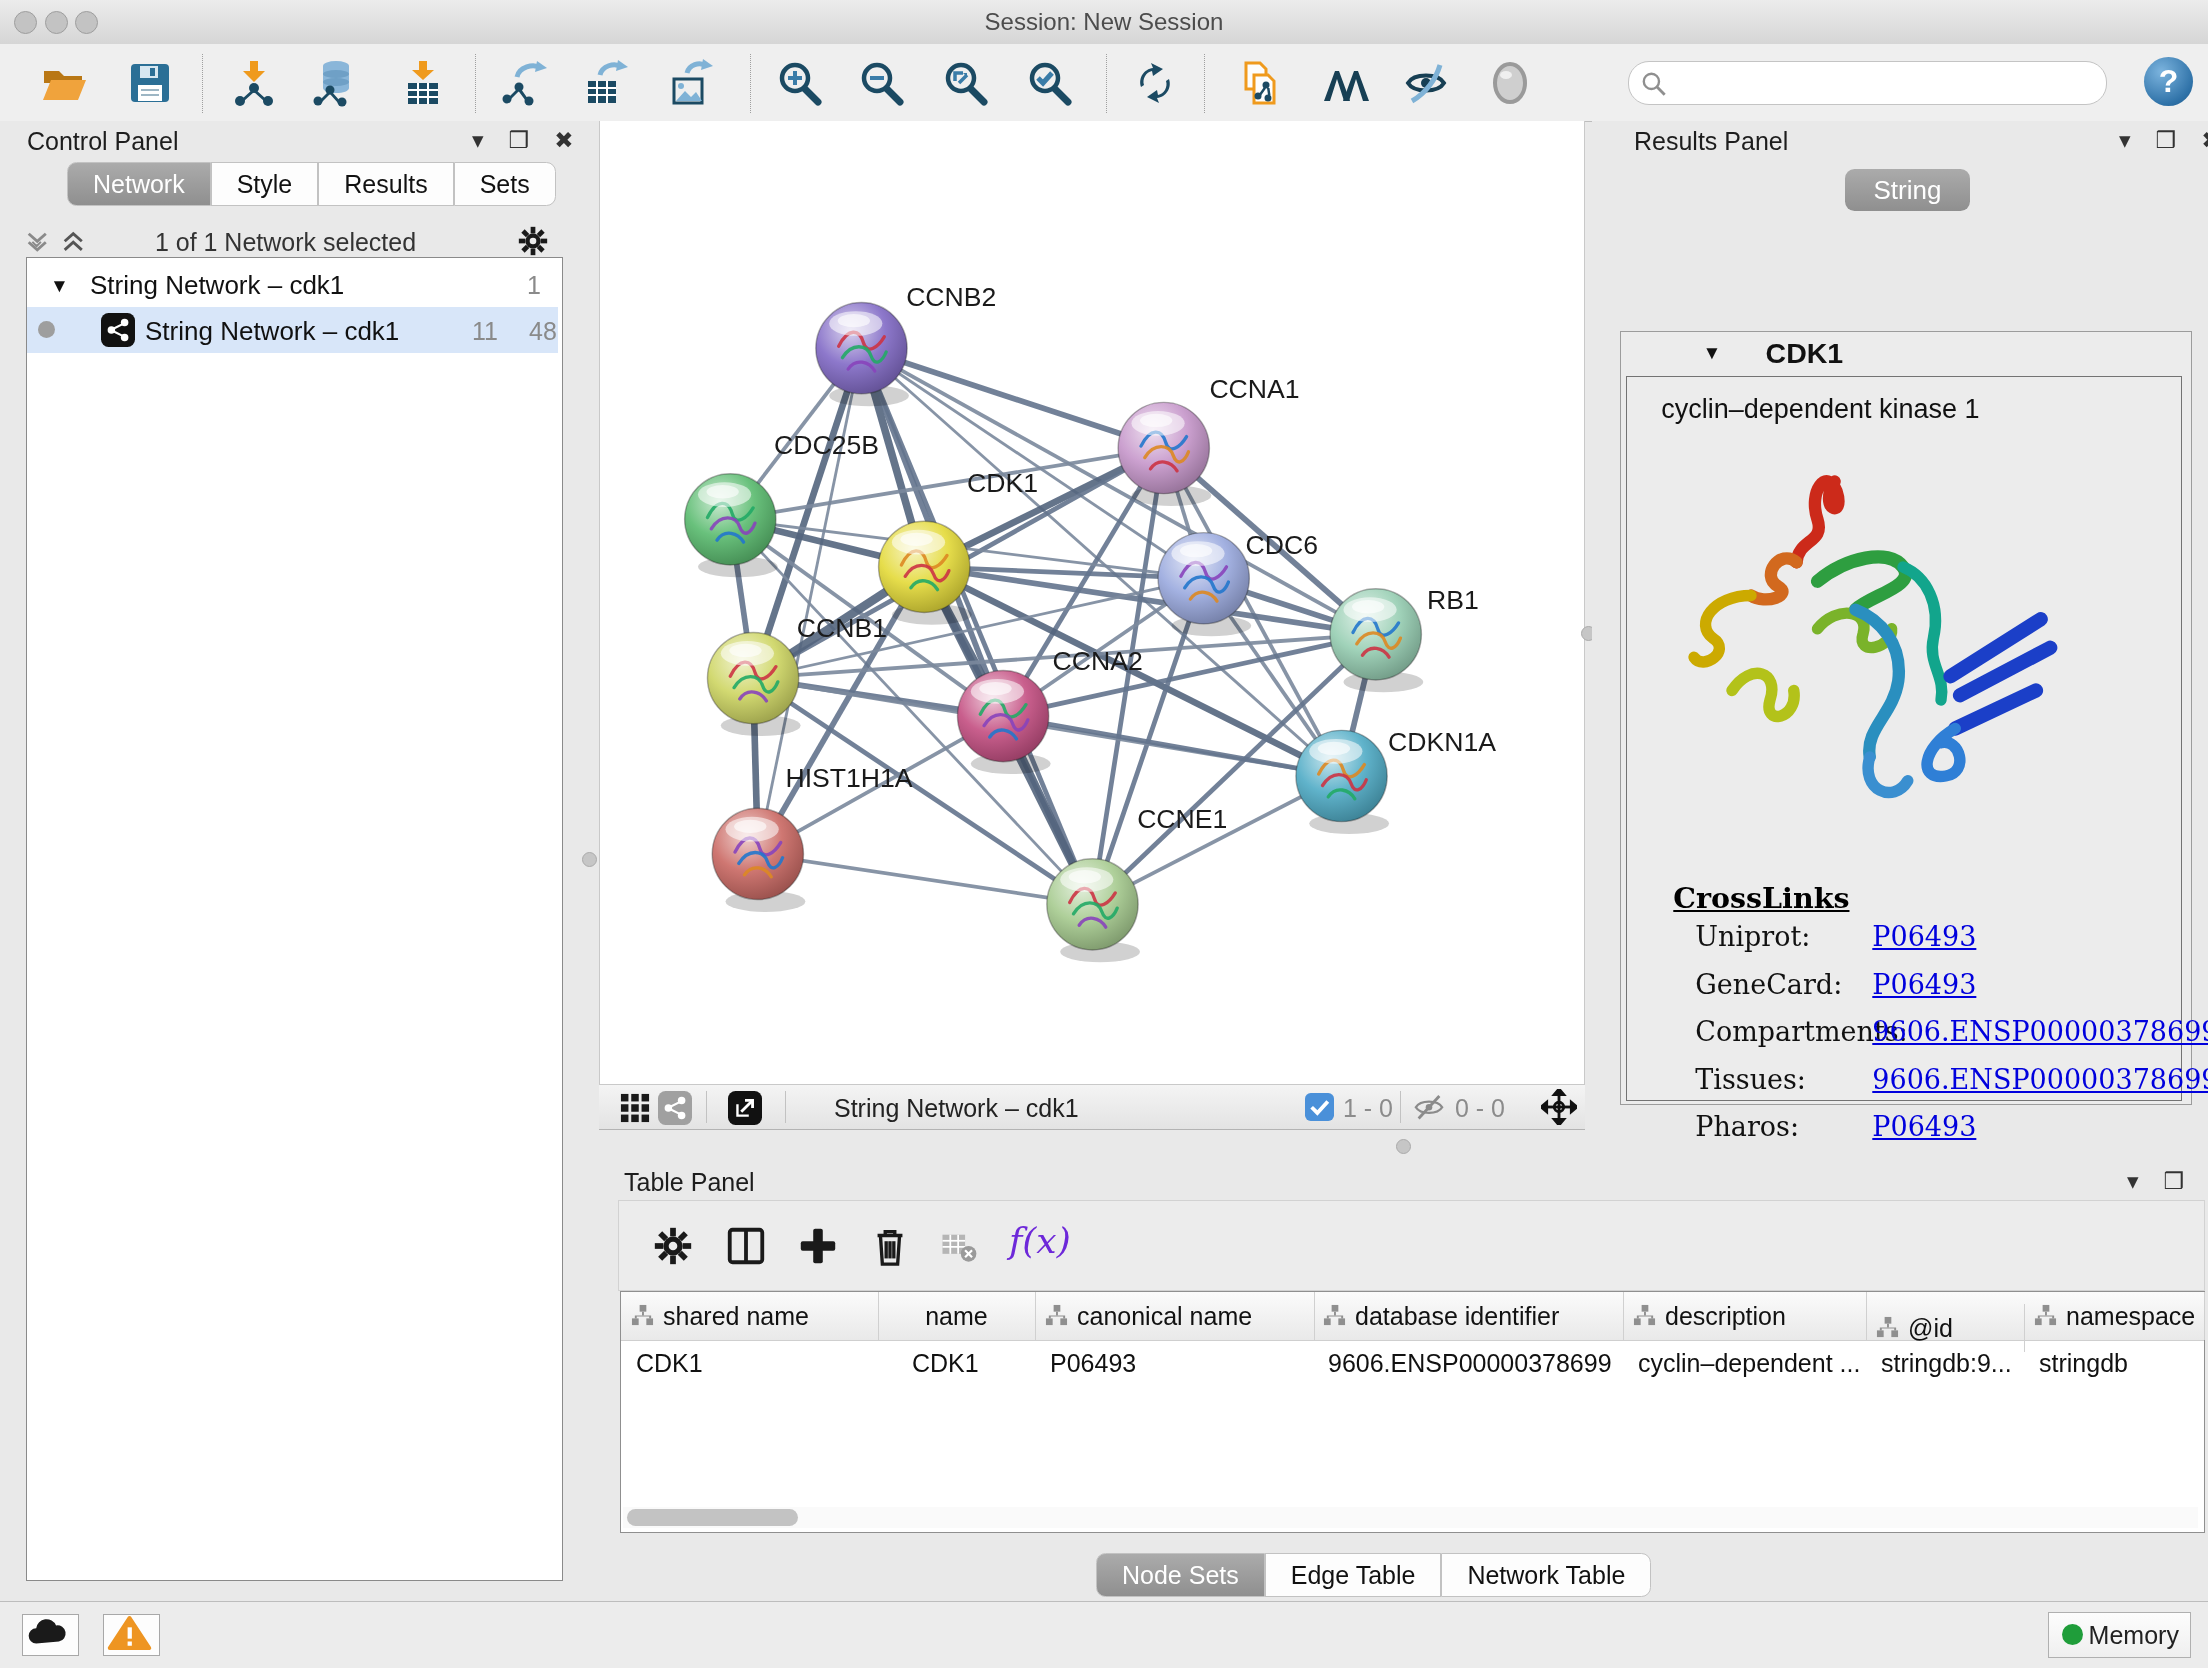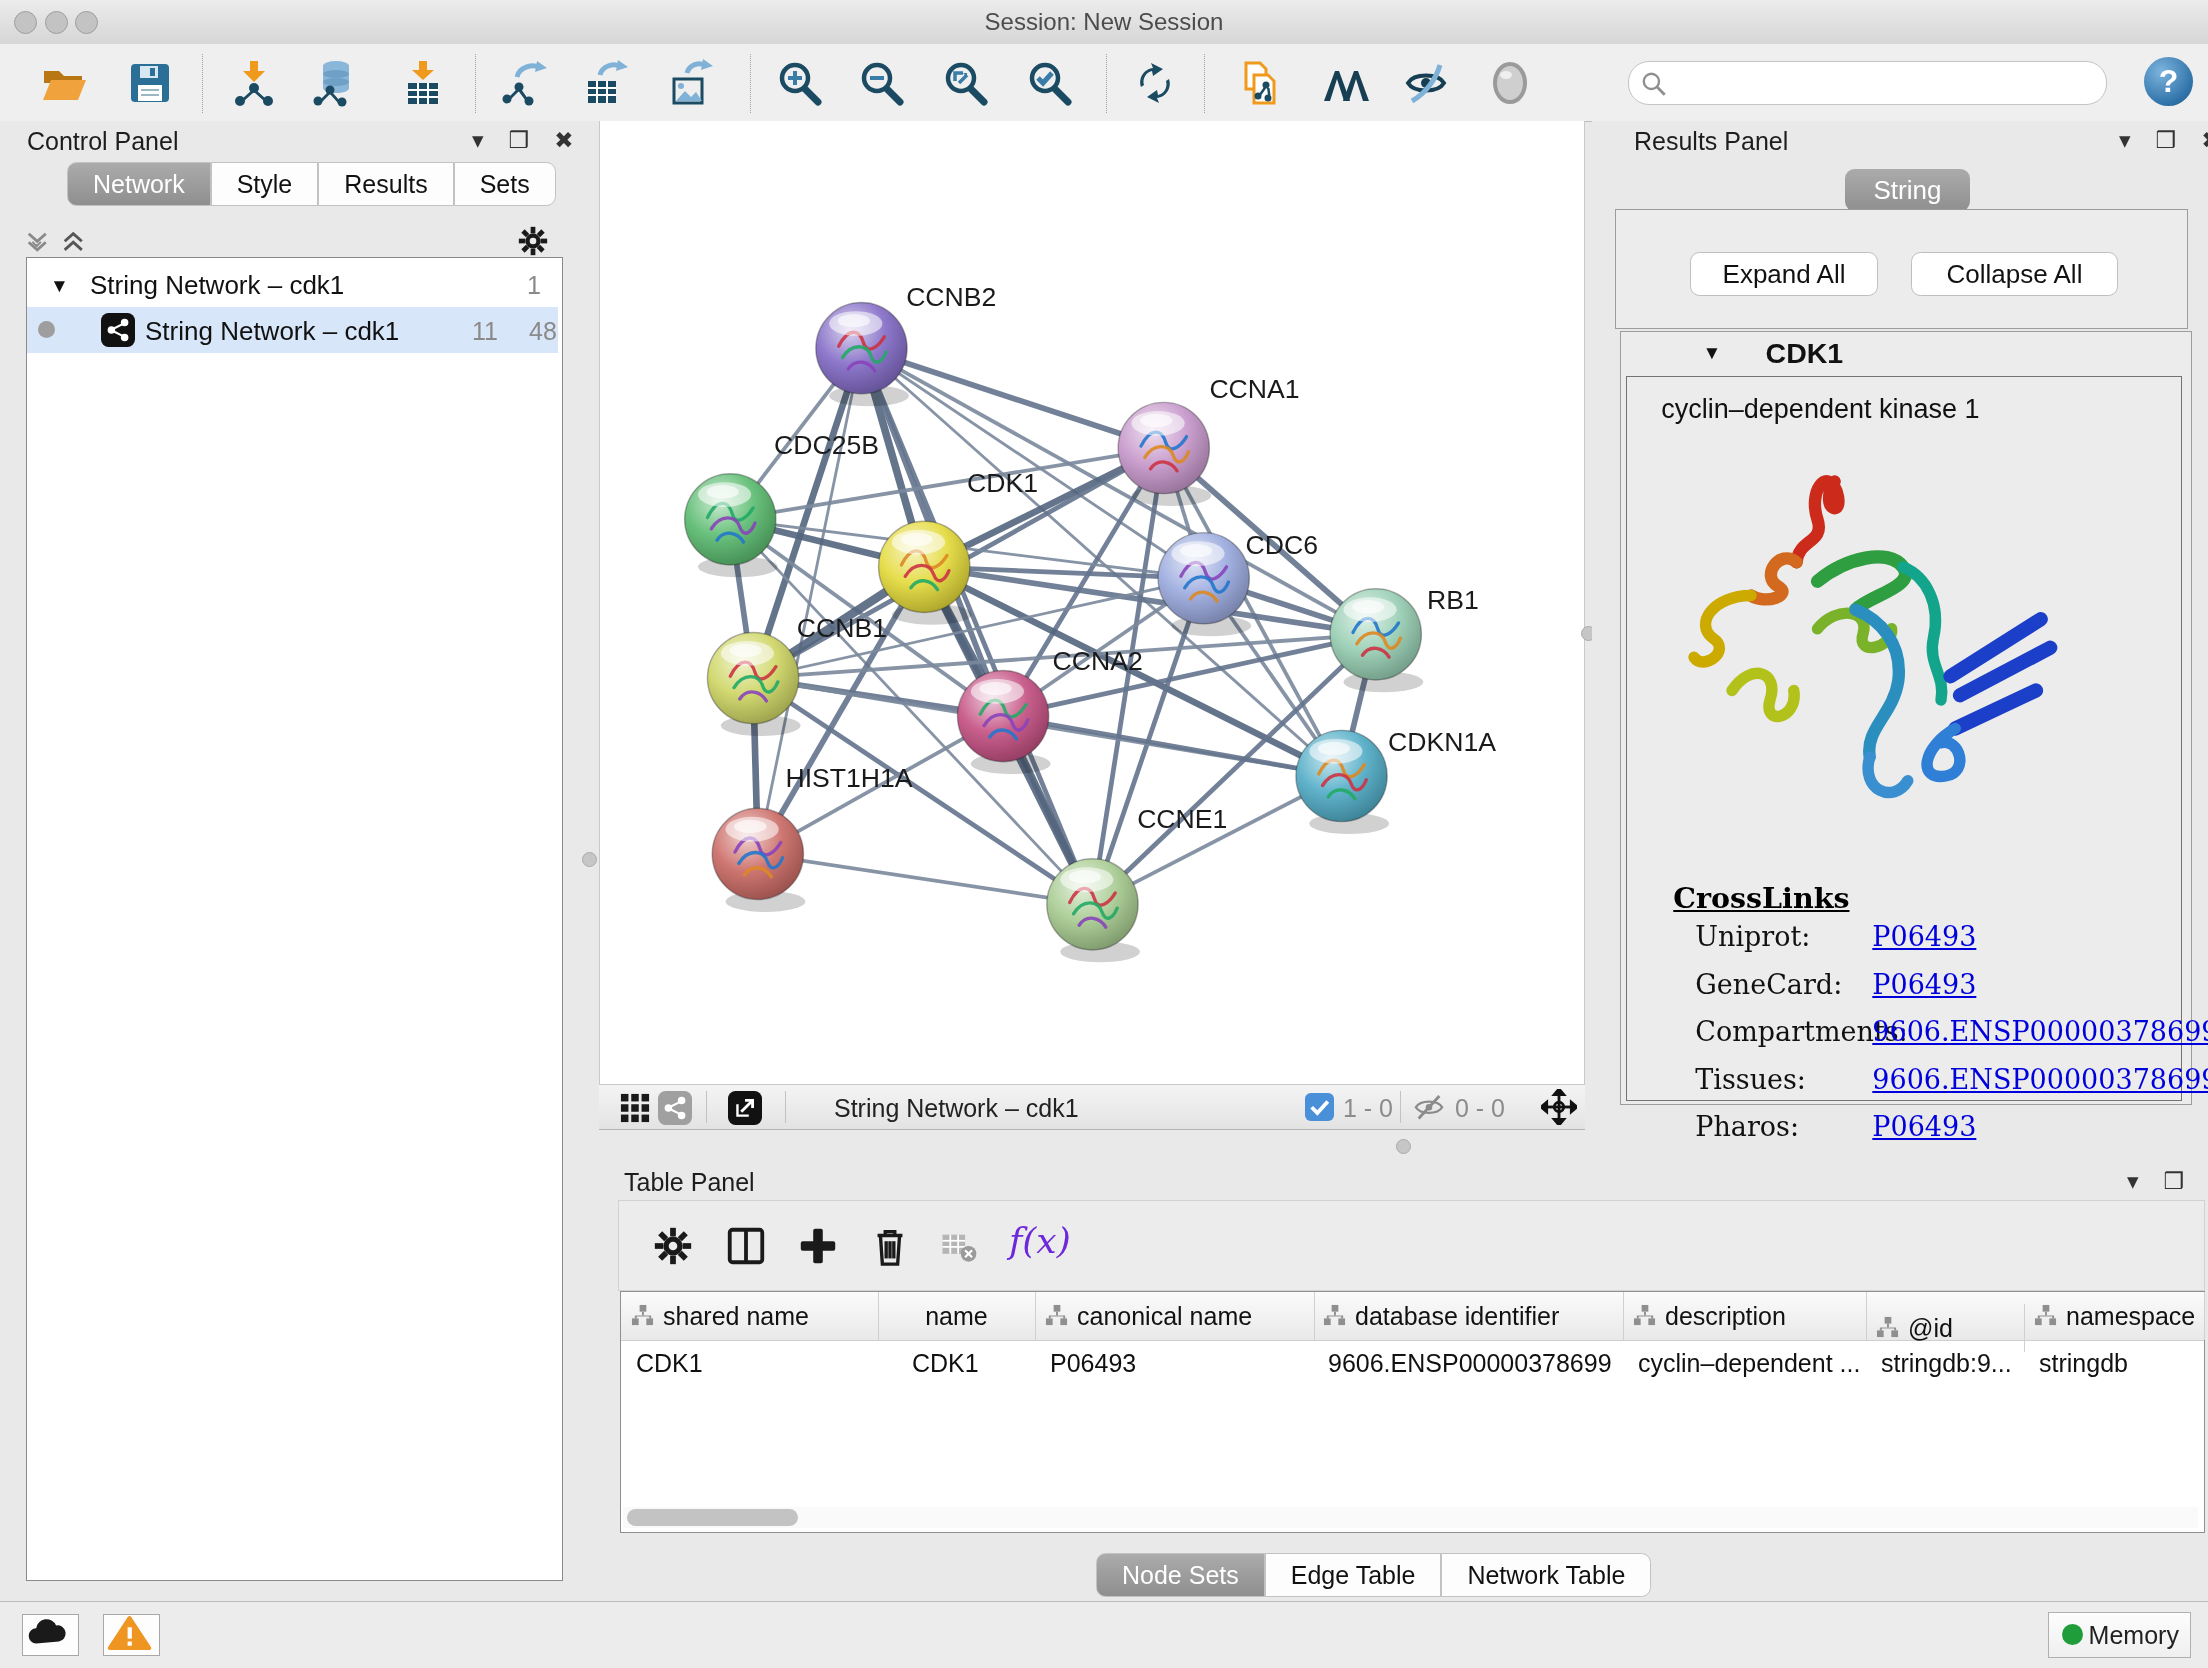--- a/index.html
+++ b/index.html
@@ -287,20 +287,21 @@
     </div>
     <div class="tabbar cp-tabs" id="cp-tabs"><div class="tab sel">Network</div><div class="tab">Style</div><div class="tab">Results</div><div class="tab">Sets</div></div>
     <div class="cp-status">
       <span class="chev" style="position:absolute;left:27px;top:5.7px">⌄<br style="line-height:7.6px"></span>
       <svg style="position:absolute;left:23px;top:7.6px" width="28.5" height="28.5" viewBox="0 0 30 30">
           <path d="M6 6l9 8 9-8M6 15l9 8 9-8" fill="none" stroke="#8a8a8a" stroke-width="3"></path>
         </svg>
       <svg style="position:absolute;left:59px;top:7.6px" width="28.5" height="28.5" viewBox="0 0 30 30">
           <path d="M6 14l9-8 9 8M6 23l9-8 9 8" fill="none" stroke="#555" stroke-width="3"></path>
         </svg>
+      <span class="stxt">1 of 1 Network selected</span>
       <svg style="position:absolute;left:516px;top:3.8px" width="34" height="34" viewBox="0 0 36 36">
           <g fill="#1a1a1a">
             <circle cx="18" cy="18" r="8"></circle>
             <g stroke="#1a1a1a" stroke-width="5">
               <line x1="18" y1="3" x2="18" y2="10"></line>
               <line x1="18" y1="26" x2="18" y2="33"></line>
               <line x1="3" y1="18" x2="10" y2="18"></line>
               <line x1="26" y1="18" x2="33" y2="18"></line>
               <line x1="7.4" y1="7.4" x2="12.3" y2="12.3"></line>
               <line x1="23.7" y1="23.7" x2="28.6" y2="28.6"></line>
@@ -626,24 +627,20 @@
       </svg>
   </div>
   <span class="grip" style="left:1396px;top:1139px"></span>
 
   <div class="rpanel">
     <div class="panehead" style="left:42px;top:5.7px">Results Panel</div>
     <div class="paneicons" style="left:502px;top:5.7px">
       <span>▾</span><span>❒</span><span>✖</span>
     </div>
     <div class="rtab">String</div>
-    <div class="rbox1">
-      <div class="rbtn" style="left:74px;width:186px">Expand All</div>
-      <div class="rbtn" style="left:295px;width:205px">Collapse All</div>
-    </div>
     <div class="rbox2">
       <div class="geneRow">
         <span style="position:absolute;left:82px;top:9.5px;font-size:19px;color:#111">▼</span>
         <span class="g">CDK1</span>
       </div>
       <div class="innerbox">
         <div class="gdesc" style="left:34px;top:17px;position:absolute">cyclin–dependent kinase 1</div>
         <svg style="position:absolute;left:48px;top:76px" width="399" height="380" viewBox="0 0 420 400">
           <g fill="none" stroke-linecap="round">
             <path d="M168 30 C150 60 180 70 170 40 C160 15 140 40 150 70 C158 95 130 90 128 115" stroke="#cc2a1a" stroke-width="13"></path>

